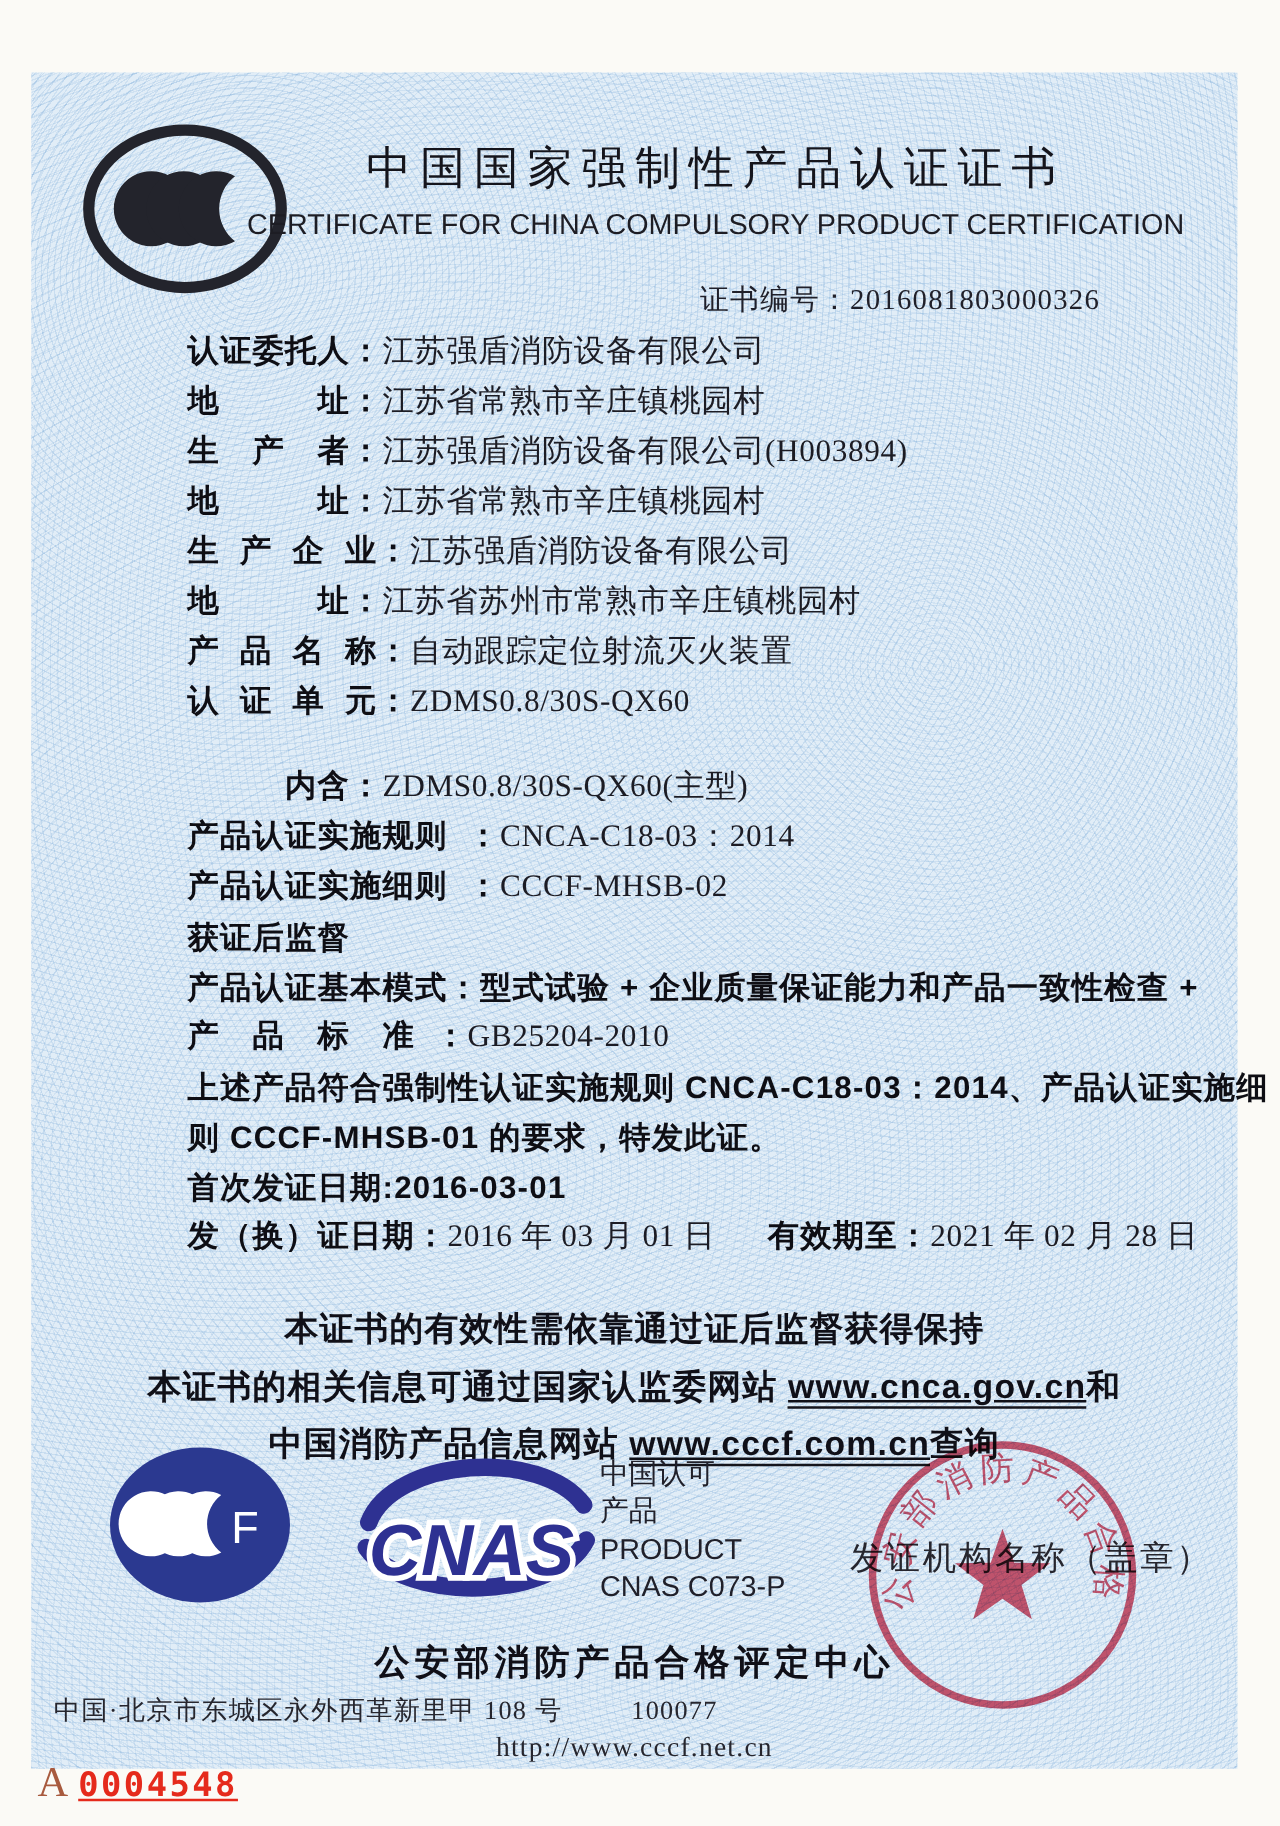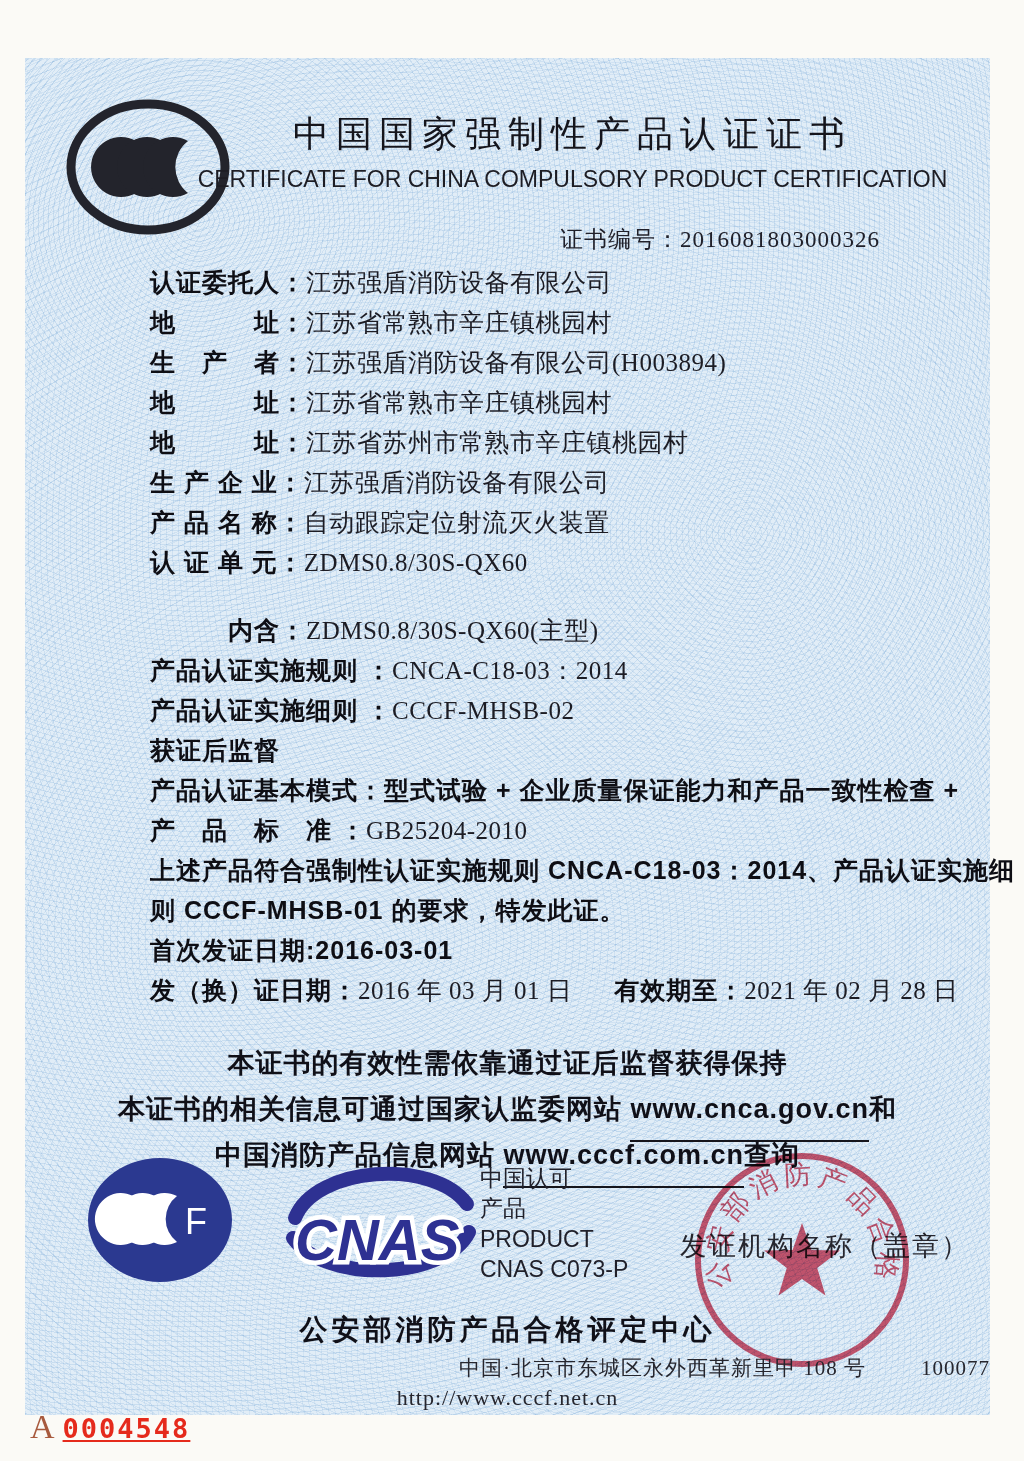--- a/index.html
+++ b/index.html
@@ -30,52 +30,52 @@
     position:absolute; top:108px; left:150px; right:20px; text-align:center;
     font-family:"Liberation Sans", sans-serif; font-size:23px; font-weight:500;
     color:#1d1d24; white-space:nowrap; letter-spacing:0;
   }
   .cert-no {
     position:absolute; top:166px; right:110px;
     font-size:23px; color:#20202a; letter-spacing:1px;
   }
   .body-fields { padding:0 40px 0 125px; }
   .field-row { height:40px; line-height:40px; white-space:nowrap; font-size:25px; }
-  .lbl { font-family:Liberation Sans, sans-serif; font-weight:700; color:#0e0e14; letter-spacing:1px;text-align:center; }
+  .lbl { font-family:Liberation Mono, monospace; font-weight:700; color:#0e0e14; letter-spacing:1px;text-align:center; }
   .val { font-family:"Liberation Serif", serif; color:#1c1c24; letter-spacing:0.5px; }
   .val-strong { font-family:"Liberation Sans", sans-serif; font-weight:700; color:#0e0e14; letter-spacing:1px; }
   .row-indent { padding-left:78px;margin-top:28px; }
   .row-center { text-align:left; padding-right:90px; }
   .gap-left { margin-left:42px; }
   .notice {
     position:absolute; left:0; right:0; top:982px; text-align:center;
     font-family:"Liberation Sans", sans-serif; font-weight:700;
     font-size:27px; color:#101018; line-height:46px; letter-spacing:1px;
   }
-  .link-underline { border-bottom:2px solid #15151c; padding-bottom:16px; }
+  .link-underline { border-bottom:2px solid #15151c; padding-bottom:1px;text-decoration:underline; }
   .cccf-logo { position:absolute; left:60px; top:1096px; }
   .cnas-logo { position:absolute; left:256px; top:1100px; }
   .acc-text {
     position:absolute; left:455px; top:1106px; line-height:30px;
     font-size:23px; color:#20202a;
   }
   .acc-text .en { font-family:"Liberation Sans", sans-serif; }
   .stamp-overlay {
     position:absolute; left:655px; top:1170px; font-size:27px; letter-spacing:2px;
     color:#26262e; white-space:nowrap; font-family:"Liberation Serif", serif;
   }
   .stamp { position:absolute; left:663px; top:1088px; opacity:.85; mix-blend-mode:multiply; }
   .footer-org {
     position:absolute; left:0; right:0; top:1253px; text-align:center;
     font-family:"Liberation Sans", sans-serif; font-weight:700;
     font-size:28px; letter-spacing:4px; color:#101018;
   }
   .footer-addr {
-    position:absolute; left:0; right:0; top:1296px; text-align:right;
-    font-size:21px; color:#26262e; letter-spacing:1px;
+    position:absolute; left:0; right:0; top:1296px; text-align:left;
+    font-size:21px; color:#26262e; letter-spacing:1px;padding-left:18px;
   }
   .footer-addr .postcode { margin-left:55px; }
   .footer-url {
     position:absolute; left:0; right:0; top:1327px; text-align:center;
     font-size:22px; color:#26262e; letter-spacing:1px;
   }
   .serial {
     position:absolute; left:30px; top:1408px; white-space:nowrap;
   }
   .serial .prefix {
@@ -104,22 +104,22 @@
       <div class="title-cn">中国国家强制性产品认证证书</div>
       <div class="title-en">CERTIFICATE FOR CHINA COMPULSORY PRODUCT CERTIFICATION</div>
       <div class="cert-no">证书编号：2016081803000326</div>
     </div>
 
     <div class="body-fields">
       <div class="field-row"><span class="lbl">认证委托人：</span><span class="val">江苏强盾消防设备有限公司</span></div>
       <div class="field-row"><span class="lbl">地　　　址：</span><span class="val">江苏省常熟市辛庄镇桃园村</span></div>
       <div class="field-row"><span class="lbl">生　产　者：</span><span class="val">江苏强盾消防设备有限公司(H003894)</span></div>
       <div class="field-row"><span class="lbl">地　　　址：</span><span class="val">江苏省常熟市辛庄镇桃园村</span></div>
+      <div class="field-row"><span class="lbl">生 产 企 业：</span><span class="val">江苏强盾消防设备有限公司</span></div>
       <div class="field-row"><span class="lbl">地　　　址：</span><span class="val">江苏省苏州市常熟市辛庄镇桃园村</span></div>
-      <div class="field-row"><span class="lbl">生 产 企 业：</span><span class="val">江苏强盾消防设备有限公司</span></div>
       <div class="field-row"><span class="lbl">产 品 名 称：</span><span class="val">自动跟踪定位射流灭火装置</span></div>
       <div class="field-row"><span class="lbl">认 证 单 元：</span><span class="val">ZDMS0.8/30S-QX60</span></div>
       <div class="field-row row-indent"><span class="lbl">内含：</span><span class="val">ZDMS0.8/30S-QX60(主型)</span></div>
       <div class="field-row"><span class="lbl">产品认证实施规则 ：</span><span class="val">CNCA-C18-03：2014</span></div>
       <div class="field-row"><span class="lbl">产品认证实施细则 ：</span><span class="val">CCCF-MHSB-02</span></div>
       <div class="field-row"><span class="val-strong">获证后监督</span></div>
       <div class="field-row"><span class="lbl">产品认证基本模式：</span><span class="val-strong">型式试验 + 企业质量保证能力和产品一致性检查 +</span></div>
       <div class="field-row"><span class="lbl">产　品　标　准 ：</span><span class="val">GB25204-2010</span></div>
       <div class="field-row"><span class="val-strong">上述产品符合强制性认证实施规则 CNCA-C18-03：2014、产品认证实施细</span></div>
       <div class="field-row"><span class="val-strong">则 CCCF-MHSB-01 的要求，特发此证。</span></div>

